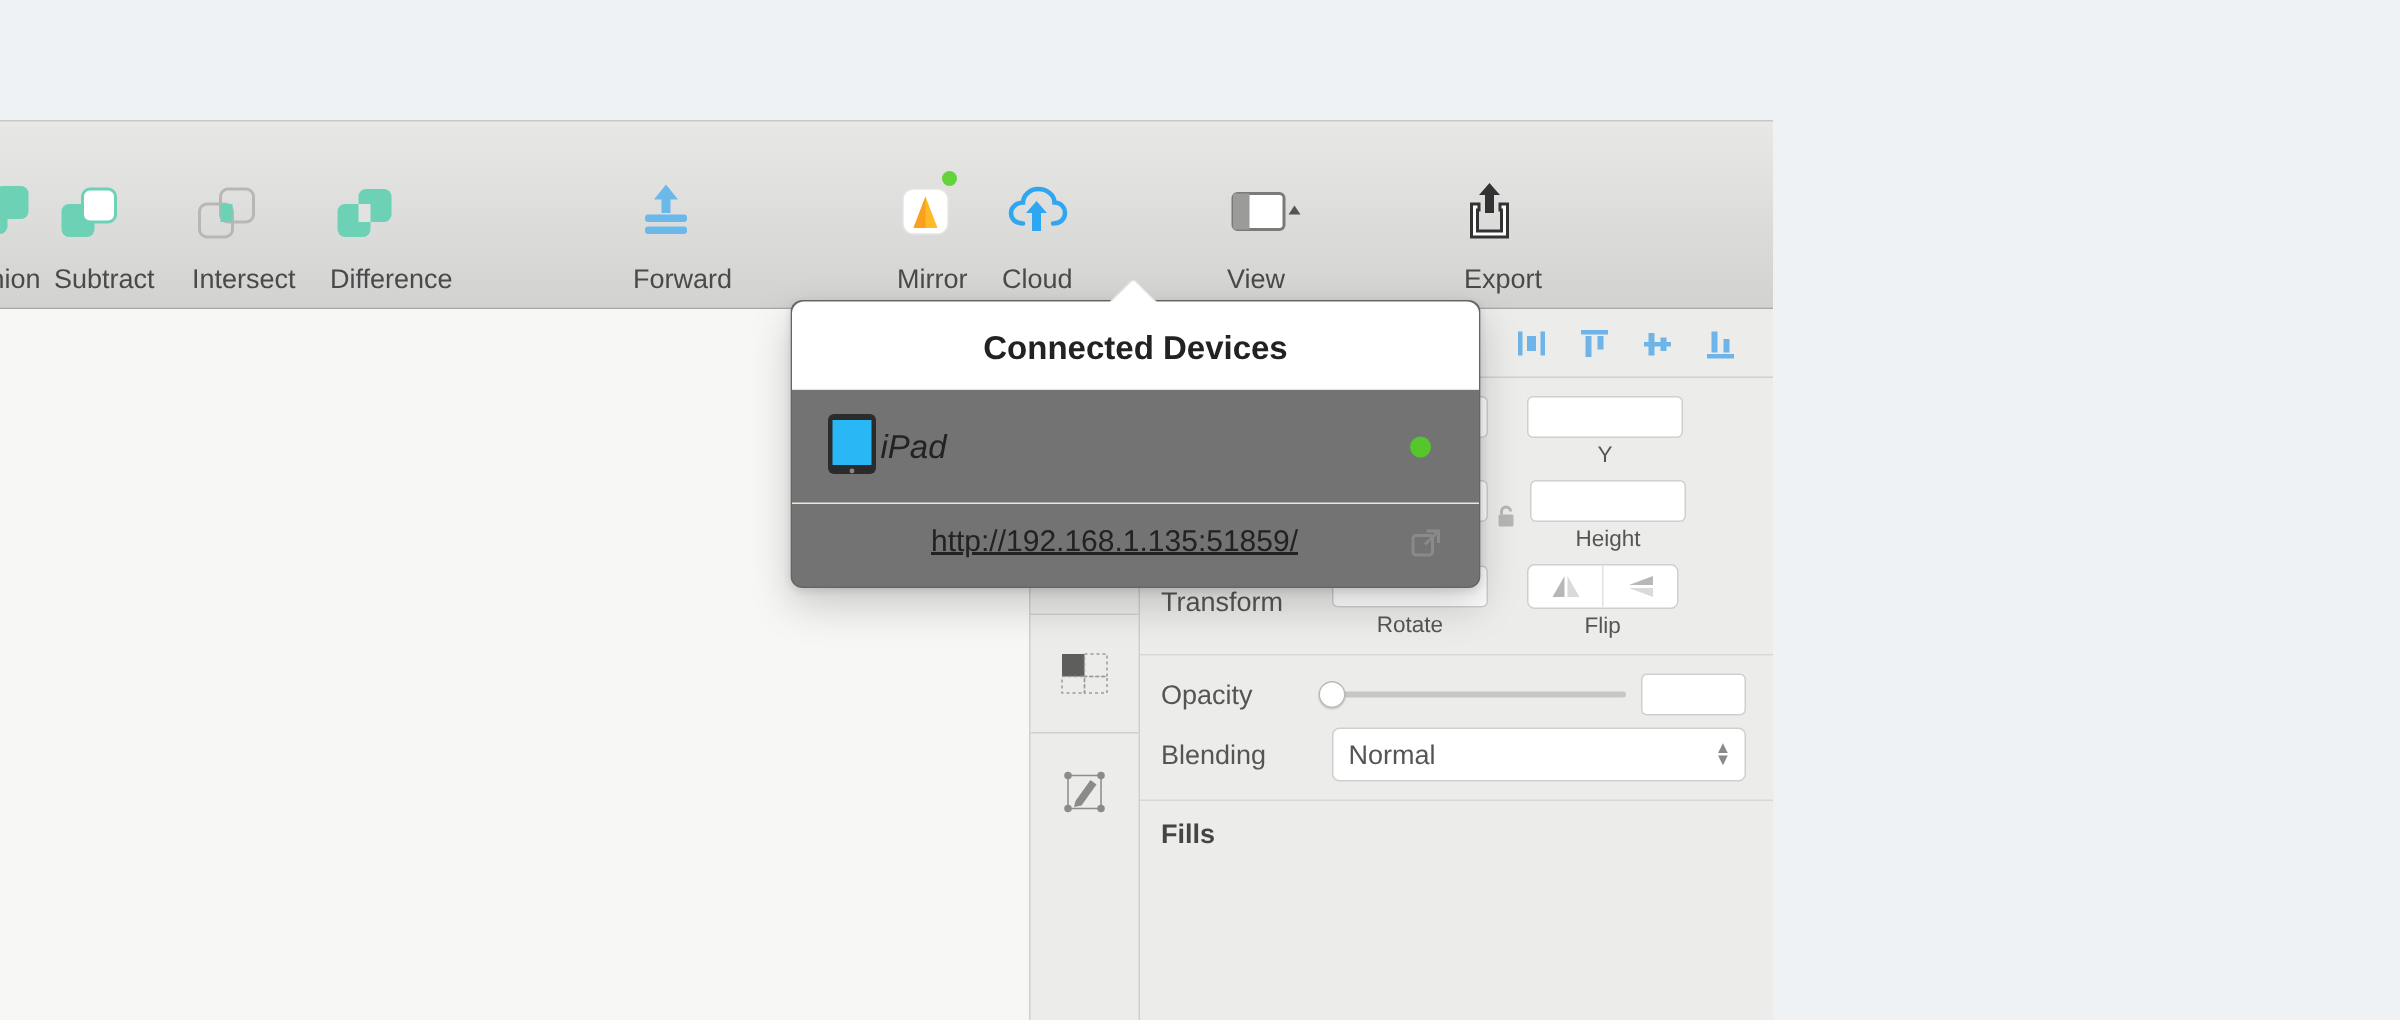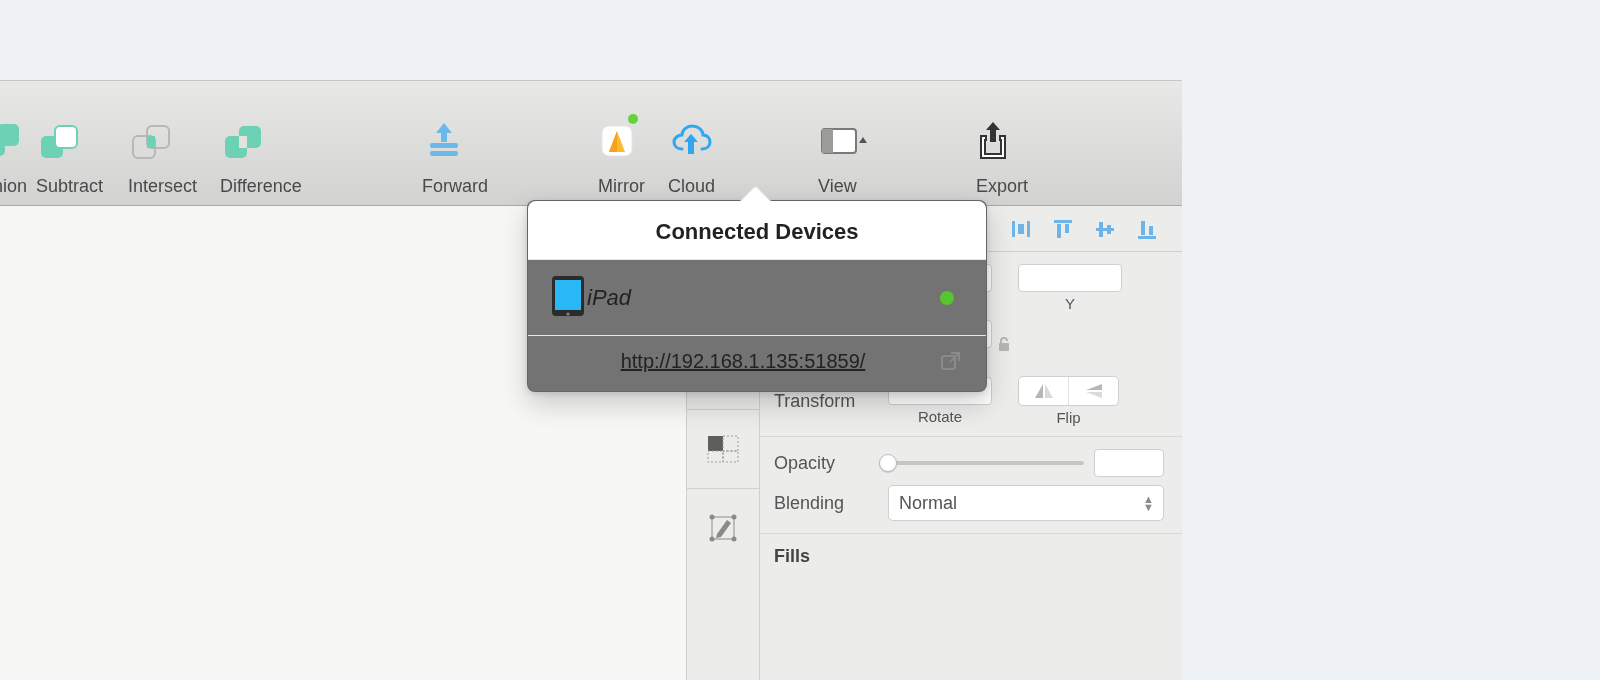--- a/index.html
+++ b/index.html
@@ -42,21 +42,21 @@
   .blend-select{flex:1;height:34px;background:#fff;border:1px solid #CFCFCE;border-radius:5px;display:flex;align-items:center;justify-content:space-between;padding:0 10px;color:#555;margin-left:4px;}
   .stepper{color:#8A8A89;font-size:11px;line-height:8px;letter-spacing:-1px;}
   .section-head{font-weight:600;color:#444;padding:10px 14px 0 14px;}
   
   .popover{position:absolute;left:527px;top:200px;width:458px;background:#737373;border:1px solid rgba(0,0,0,.12);border-radius:8px;box-shadow:0 12px 28px rgba(0,0,0,.18),0 2px 6px rgba(0,0,0,.12);overflow:visible;}
   .popover:before{content:"";position:absolute;top:-11px;left:216px;width:22px;height:22px;background:#fff;border-left:1px solid rgba(0,0,0,.12);border-top:1px solid rgba(0,0,0,.12);transform:rotate(45deg);border-top-left-radius:3px;}
   .pop-head{position:relative;text-align:center;font-weight:700;font-size:22px;color:#222;padding:18px 0 14px;border-bottom:1px solid #E7E7E6;background:#fff;border-radius:8px 8px 0 0;}
   .dev-row{display:flex;align-items:center;padding:14px 22px;border-bottom:1px solid #E7E7E6;}
   .dev-name{font-size:22px;color:#222;margin-left:1px;flex:1;font-style:italic;}
   .dot{width:14px;height:14px;border-radius:50%;background:#55C62C;margin-right:10px;}
-  .url-row{display:flex;align-items:flex-start;padding:14px 22px 18px;}
+  .url-row{display:flex;align-items:center;padding:14px 22px 18px;}
   .urltext{flex:1;text-align:center;font-size:20px;color:#222;text-decoration:underline;}
   .open-ext{width:28px;display:flex;justify-content:center;color:#777;}
 </style>
 </head>
 <body>
 <div class="viewport">
 
   <div class="toolbar">
     <div class="gap" style="width:0px"></div>
 
@@ -256,20 +256,24 @@
           <div class="plabel" style="visibility:hidden">Size</div>
           <div class="fieldcol">
             <div class="tinput"></div>
             <div class="sublabel">Width</div>
           </div>
           <div class="lock">
             <svg width="14" height="16">
                 <rect x="2" y="7" width="10" height="8" rx="1" fill="#B6B6B5"></rect>
                 <path d="M4 7 V5 a3 3 0 0 1 6 0" fill="none" stroke="#B6B6B5" stroke-width="2"></path>
               </svg>
+          </div>
+          <div class="fieldcol">
+            <div class="tinput"></div>
+            <div class="sublabel">Height</div>
           </div>
         </div>
 
         <div class="prow">
           <div class="plabel">Transform</div>
           <div class="fieldcol">
             <div class="tinput"></div>
             <div class="sublabel">Rotate</div>
           </div>
           <div style="width:22px"></div>

